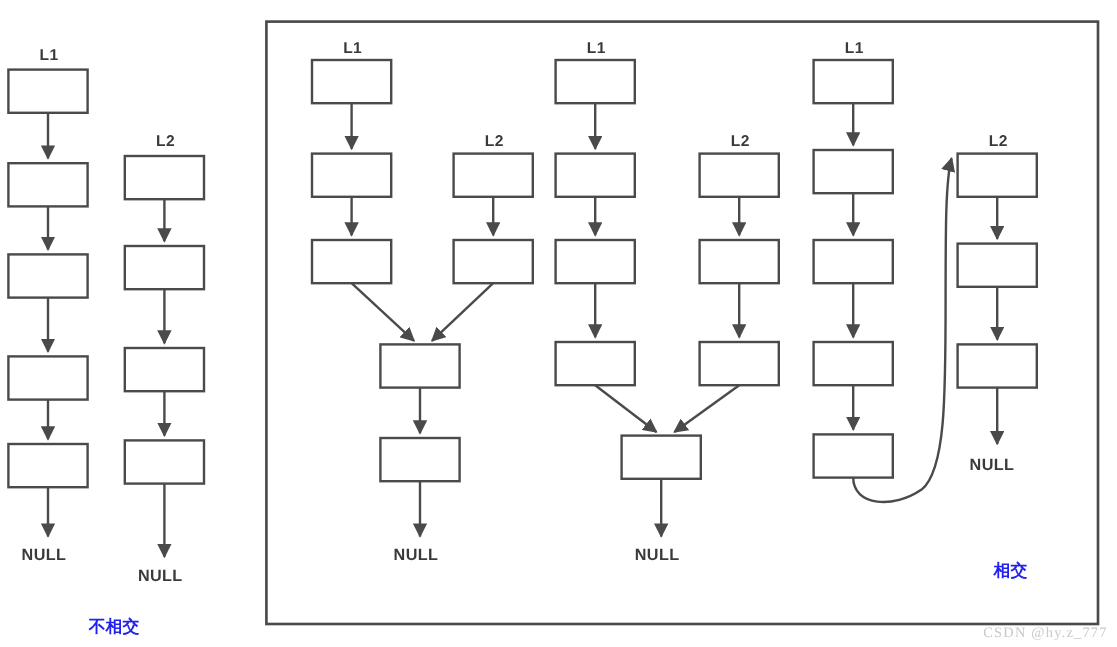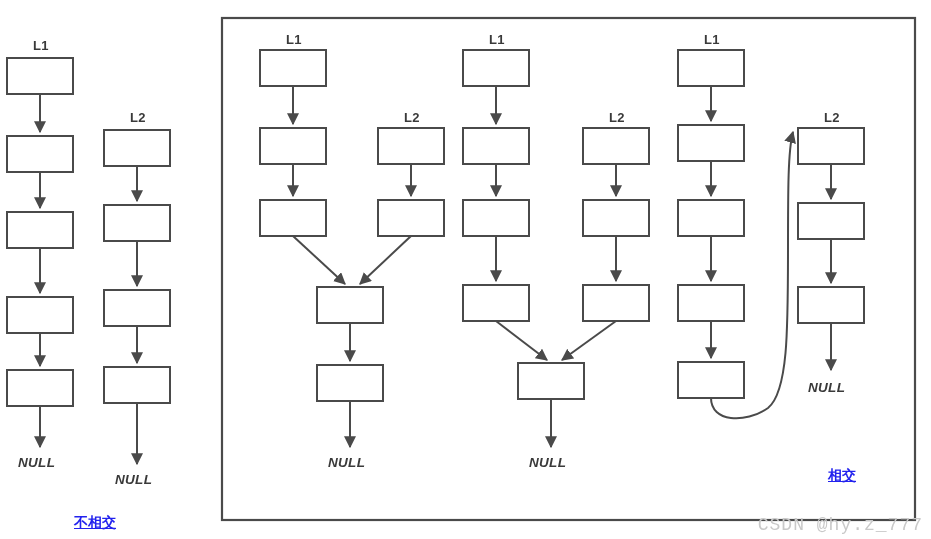--- a/index.html
+++ b/index.html
@@ -12,37 +12,36 @@
   }
   #canvas{position:absolute;left:0;top:0;width:931px;height:539px;}
   .lbl{
     position:absolute;
     font-weight:bold;
     color:#3a3a3a;
     white-space:nowrap;
     letter-spacing:0.3px;
   }
   .lbl-node{font-size:13px;}
-  .lbl-null{font-size:13.5px;font-style:italic;}
+  .lbl-null{font-size:13.5px;}
   .lbl-cn{
     position:absolute;
     font-size:14px;
     font-weight:bold;
     color:#2222ee;
     white-space:nowrap;
     font-family:"DejaVu Sans","Liberation Sans",sans-serif;
-    text-decoration:underline;
   }
   .watermark{
     position:absolute;
     right:8px;bottom:4px;
-    font-size:18px;
+    font-size:12px;
     color:#c9c9c9;
     letter-spacing:1px;
-    font-family:Liberation Mono, monospace;
+    font-family:Liberation Serif, serif;
     white-space:nowrap;
   }
 </style>
 </head>
 <body>
 
 <svg id="canvas" viewBox="0 0 931 539">
   <defs>
     <marker id="arrow" viewBox="0 0 10 10" refX="9" refY="5" markerWidth="6" markerHeight="6" orient="auto-start-reverse">
       <path d="M 0 0 L 10 5 L 0 10 z" fill="#4a4a4a"></path>

